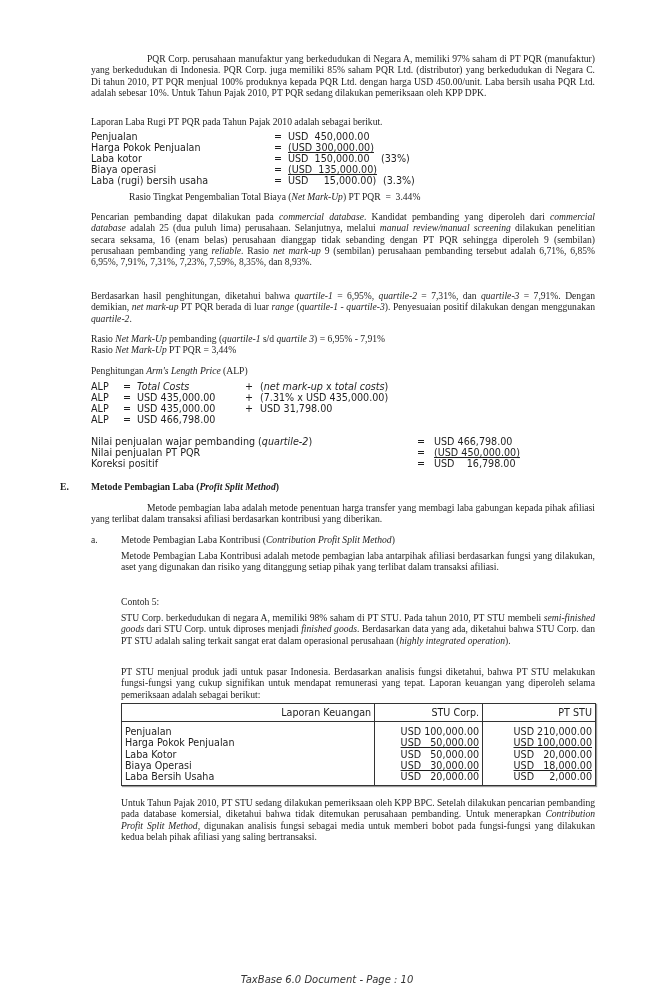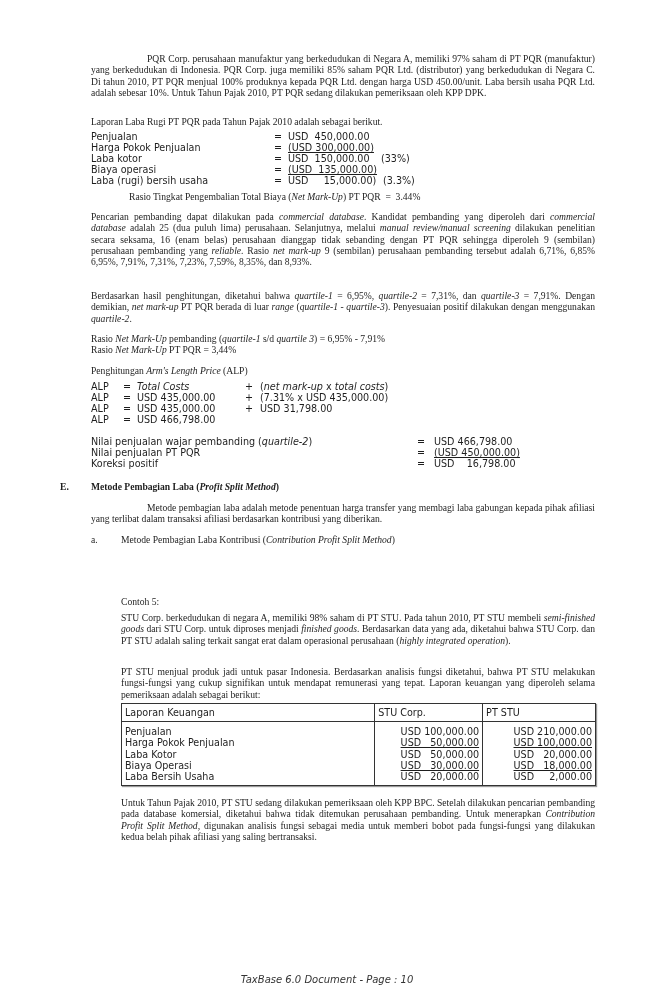--- a/index.html
+++ b/index.html
@@ -19,21 +19,21 @@
   .row { position: absolute; white-space: nowrap; height: 11.3px; }
   .c { position: absolute; top: 0; white-space: nowrap; }
 
   .heading-e { font-weight: bold; }
   table.fin {
     position: absolute; left: 121px; top: 703px; width: 475px;
     border-collapse: collapse; font-size: 9.6px; line-height: 11.3px;
     box-shadow: 1px 1px 1px #9a9a9a;
   }
   table.fin th, table.fin td { border: 1px solid #333; padding: 0 3px; }
-  table.fin th { font-weight: normal; height: 17px; text-align: left; }
+  table.fin th { font-weight: normal; height: 17px; text-align: right; }
   table.fin td { vertical-align: top; padding-top: 4px; padding-bottom: 3px; }
   .money { display: block; text-align: right; white-space: pre; }
   .footer {
     position: absolute; left: 0; width: 654px; top: 974px;
     text-align: center; font-style: italic; font-size: 10px; color: #333;
   }
 </style>
 </head>
 <body>
 
@@ -129,20 +129,21 @@
       <span class="c" style="left:343px; white-space:pre">USD    16,798.00</span>
     </div>
   </div>
 
   <div class="abs heading-e" style="left:60px; top:481px;">E.</div>
   <div class="abs heading-e" style="left:91px; top:481px; white-space:pre;"><span>Metode Pembagian Laba (</span><i>Profit Split Method</i><span>)</span></div>
   <p class="abs just ind" style="left:91px; top:502px; width:504px;">Metode pembagian laba adalah metode penentuan harga transfer yang membagi laba gabungan kepada pihak afiliasi yang terlibat dalam transaksi afiliasi berdasarkan kontribusi yang diberikan.</p>
 
   <div class="abs" style="left:91px; top:534px;">a.</div>
   <div class="abs" style="left:121px; top:534px; white-space:pre;"><span>Metode Pembagian Laba Kontribusi (</span><i>Contribution Profit Split Method</i><span>)</span></div>
+  <p class="abs just" style="left:121px; top:550px; width:474px;">Metode Pembagian Laba Kontribusi adalah metode pembagian laba antarpihak afiliasi berdasarkan fungsi yang dilakukan, aset yang digunakan dan risiko yang ditanggung setiap pihak yang terlibat dalam transaksi afiliasi.</p>
 
   <div class="abs" style="left:121px; top:596px;">Contoh 5:</div>
 
   <p class="abs just" style="left:121px; top:612px; width:474px;"><span>STU Corp. berkedudukan di negara A, memiliki 98% saham di PT STU. Pada tahun 2010, PT STU membeli </span><i>semi-finished goods</i><span> dari STU Corp. untuk diproses menjadi </span><i>finished goods</i><span>. Berdasarkan data yang ada, diketahui bahwa STU Corp. dan PT STU adalah saling terkait sangat erat dalam operasional perusahaan (</span><i>highly integrated operation</i><span>).</span></p>
 
   <p class="abs just" style="left:121px; top:666px; width:474px;">PT STU menjual produk jadi untuk pasar Indonesia. Berdasarkan analisis fungsi diketahui, bahwa PT STU melakukan fungsi-fungsi yang cukup signifikan untuk mendapat remunerasi yang tepat. Laporan keuangan yang diperoleh selama pemeriksaan adalah sebagai berikut:</p>
 
   <table class="fin">
     <colgroup>
         <col style="width:254px">

